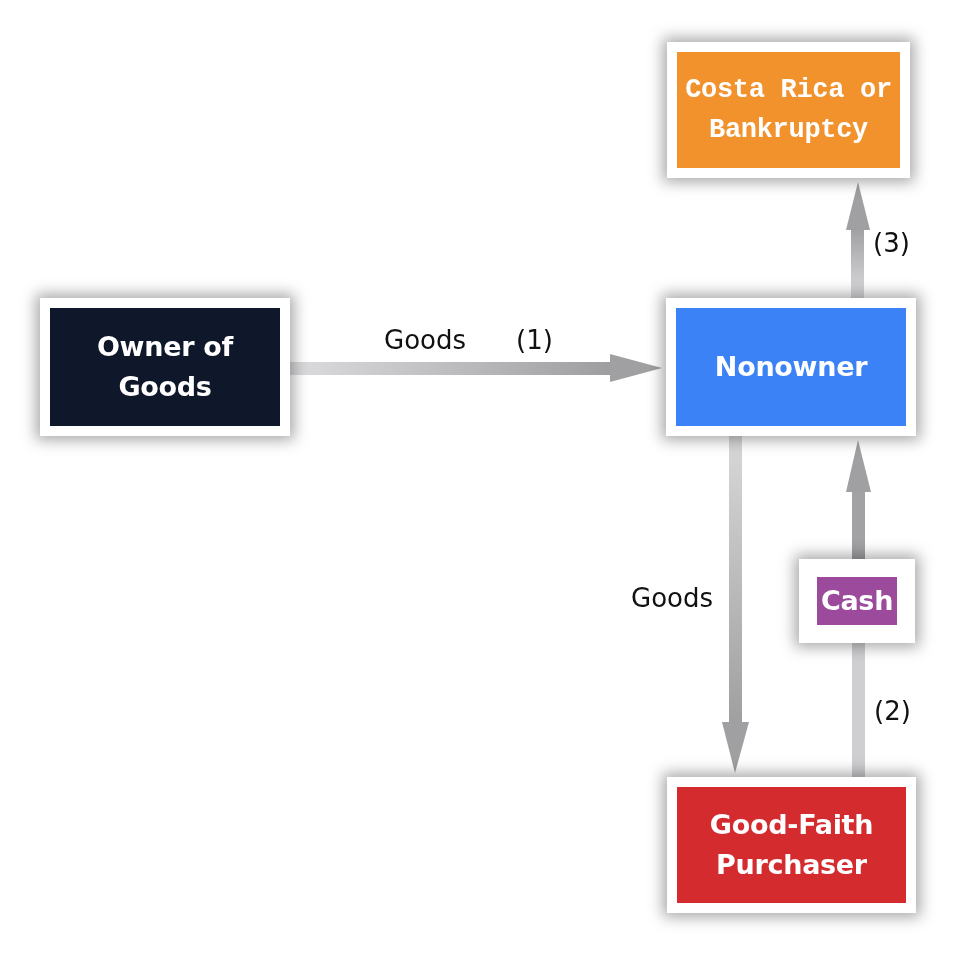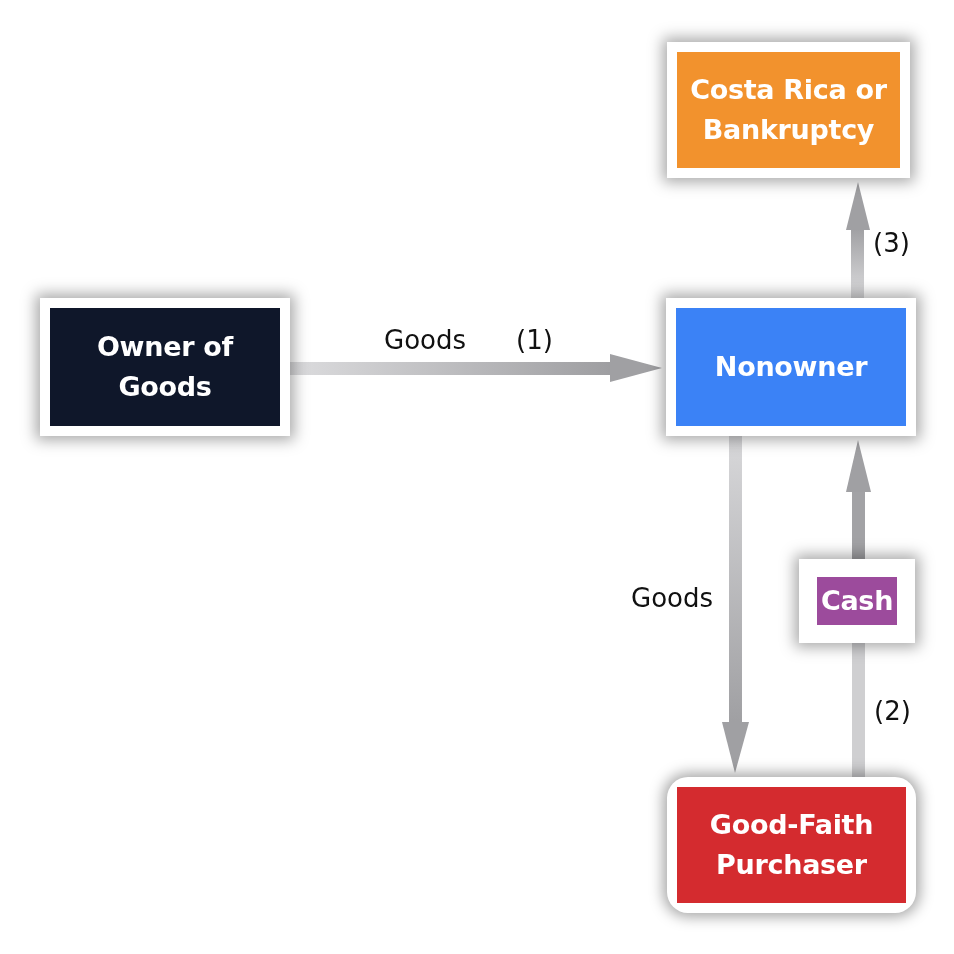--- a/index.html
+++ b/index.html
@@ -48,38 +48,38 @@
   </g>
 
   <g>
     <rect x="852" y="643" width="13" height="134" fill="#cfcfd1"></rect>
     <rect x="852" y="490" width="13" height="69" fill="#a2a2a5"></rect>
     <polygon points="846,492 858,440 871,492" fill="#a0a0a3"></polygon>
   </g>
 </svg>
 
 <div class="box" style="left:667px; top:42px; width:243px; height:136px;">
-  <div class="inner" id="n-costa" style="background: rgb(242, 146, 45);">Costa Rica or
+  <div class="inner" id="n-costa" style="background: rgb(242, 146, 45); font-family: Liberation Mono, monospace;">Costa Rica or
 Bankruptcy</div>
 </div>
 
 <div class="box" style="left:40px; top:298px; width:250px; height:138px;">
   <div class="inner" id="n-owner" style="background: #0f172a;">Owner of
 Goods</div>
 </div>
 
 <div class="box" style="left:666px; top:298px; width:250px; height:138px;">
   <div class="inner" id="n-nonowner" style="background: #3b82f6;">Nonowner</div>
 </div>
 
 <div class="box" style="left:799px; top:559px; width:116px; height:84px; padding:18px;">
   <div class="inner" id="n-cash" style="background: rgb(156, 75, 156);">Cash</div>
 </div>
 
-<div class="box" style="left:667px; top:777px; width:249px; height:136px;border-radius:21px;">
+<div class="box" style="left:667px; top:777px; width:249px; height:136px;">
   <div class="inner" id="n-purchaser" style="background: rgb(212, 43, 47);">Good-Faith
 Purchaser</div>
 </div>
 
 <span class="label" style="left:384px; top:325px;">Goods</span>
 <span class="label" style="left:516px; top:325px;">(1)</span>
 <span class="label" style="left:873px; top:228px;">(3)</span>
 <span class="label" style="left:631px; top:583px;">Goods</span>
 <span class="label" style="left:874px; top:696px;">(2)</span>
 

